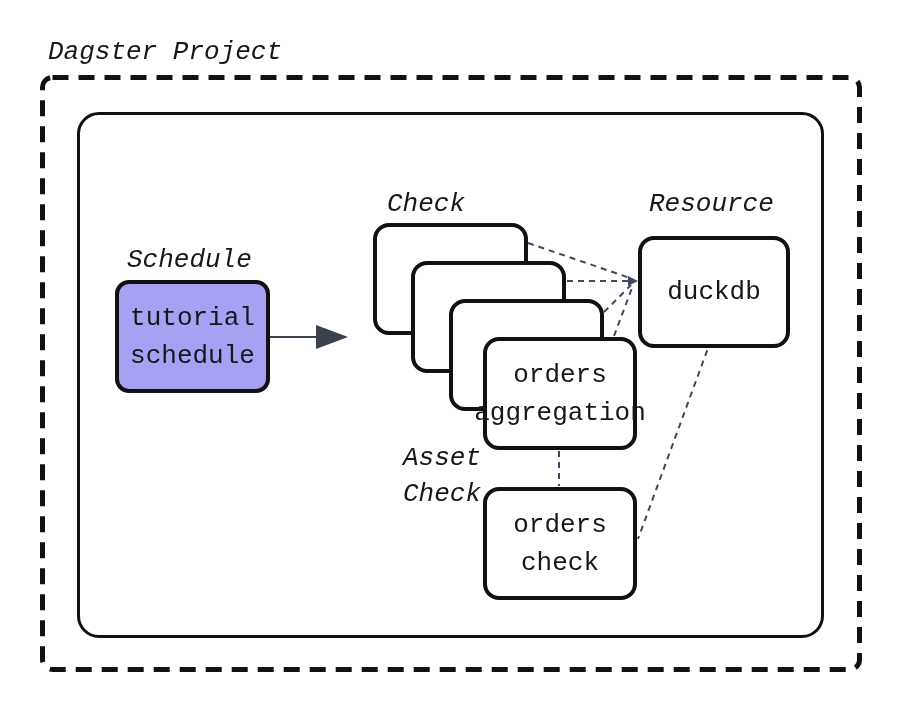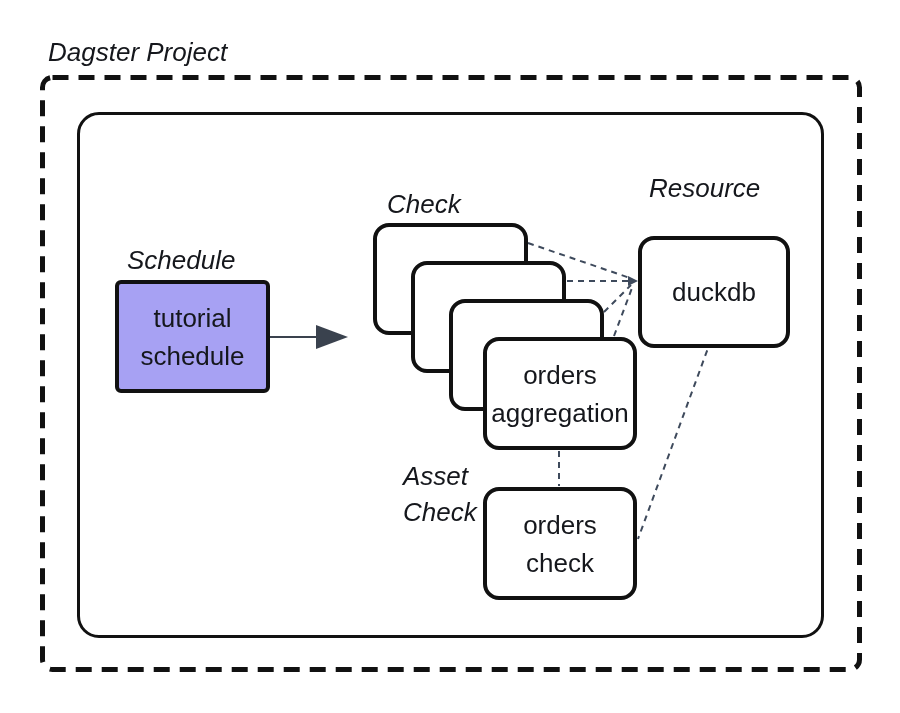--- a/index.html
+++ b/index.html
@@ -1,21 +1,21 @@
 <!DOCTYPE html>
 <html><head>
 <meta charset="utf-8">
 <style>
   html, body { margin: 0; padding: 0; background: #ffffff; }
   .canvas {
     position: relative;
     width: 884px;
     height: 713px;
     background: #ffffff;
-    font-family: Liberation Sans, sans-serif;
+    font-family: Liberation Mono, monospace;
     color: #15171c;
     overflow: hidden;
   }
   .lbl {
     position: absolute;
     font-size: 26px;
     font-style: italic;
     font-weight: 500;
     line-height: 36px;
     white-space: pre-line;
@@ -45,34 +45,34 @@
   .definitions-box {
     position: absolute;
     box-sizing: border-box;
     left: 77px; top: 112px;
     width: 747px; height: 526px;
     border: 3px solid #111111;
     border-radius: 22px;
     background: transparent;
   }
   
-  .n-schedule  { left: 115px; top: 280px; width: 155px; height: 113px; border-radius: 6px; }
+  .n-schedule  { left: 115px; top: 280px; width: 155px; height: 113px; border-radius: 14px; }
   .n-asset1    { left: 373px; top: 223px; width: 155px; height: 112px; }
   .n-asset2    { left: 411px; top: 261px; width: 155px; height: 112px; }
   .n-asset3    { left: 449px; top: 299px; width: 155px; height: 112px; }
   .n-agg       { left: 483px; top: 337px; width: 154px; height: 113px; }
   .n-duckdb    { left: 638px; top: 223px; width: 152px; height: 112px; margin-top: 13px; }
   .n-check     { left: 483px; top: 487px; width: 154px; height: 113px; }
   
   .l-project     { left: 48px;  top: 34px;  }
   .l-definitions { left: 100px; top: 133px; }
   .l-schedule    { left: 127px; top: 242px; }
   .l-assets      { left: 387px; top: 186px; }
-  .l-resource    { left: 649px; top: 170px; }
-  .l-assetcheck  { left: 403px; top: 458px; }
+  .l-resource    { left: 649px; top: 186px; }
+  .l-assetcheck  { left: 403px; top: 440px; }
   svg.wires {
     position: absolute;
     left: 0; top: 0;
     pointer-events: none;
   }
 </style>
 </head>
 <body>
 
 <div class="canvas">

